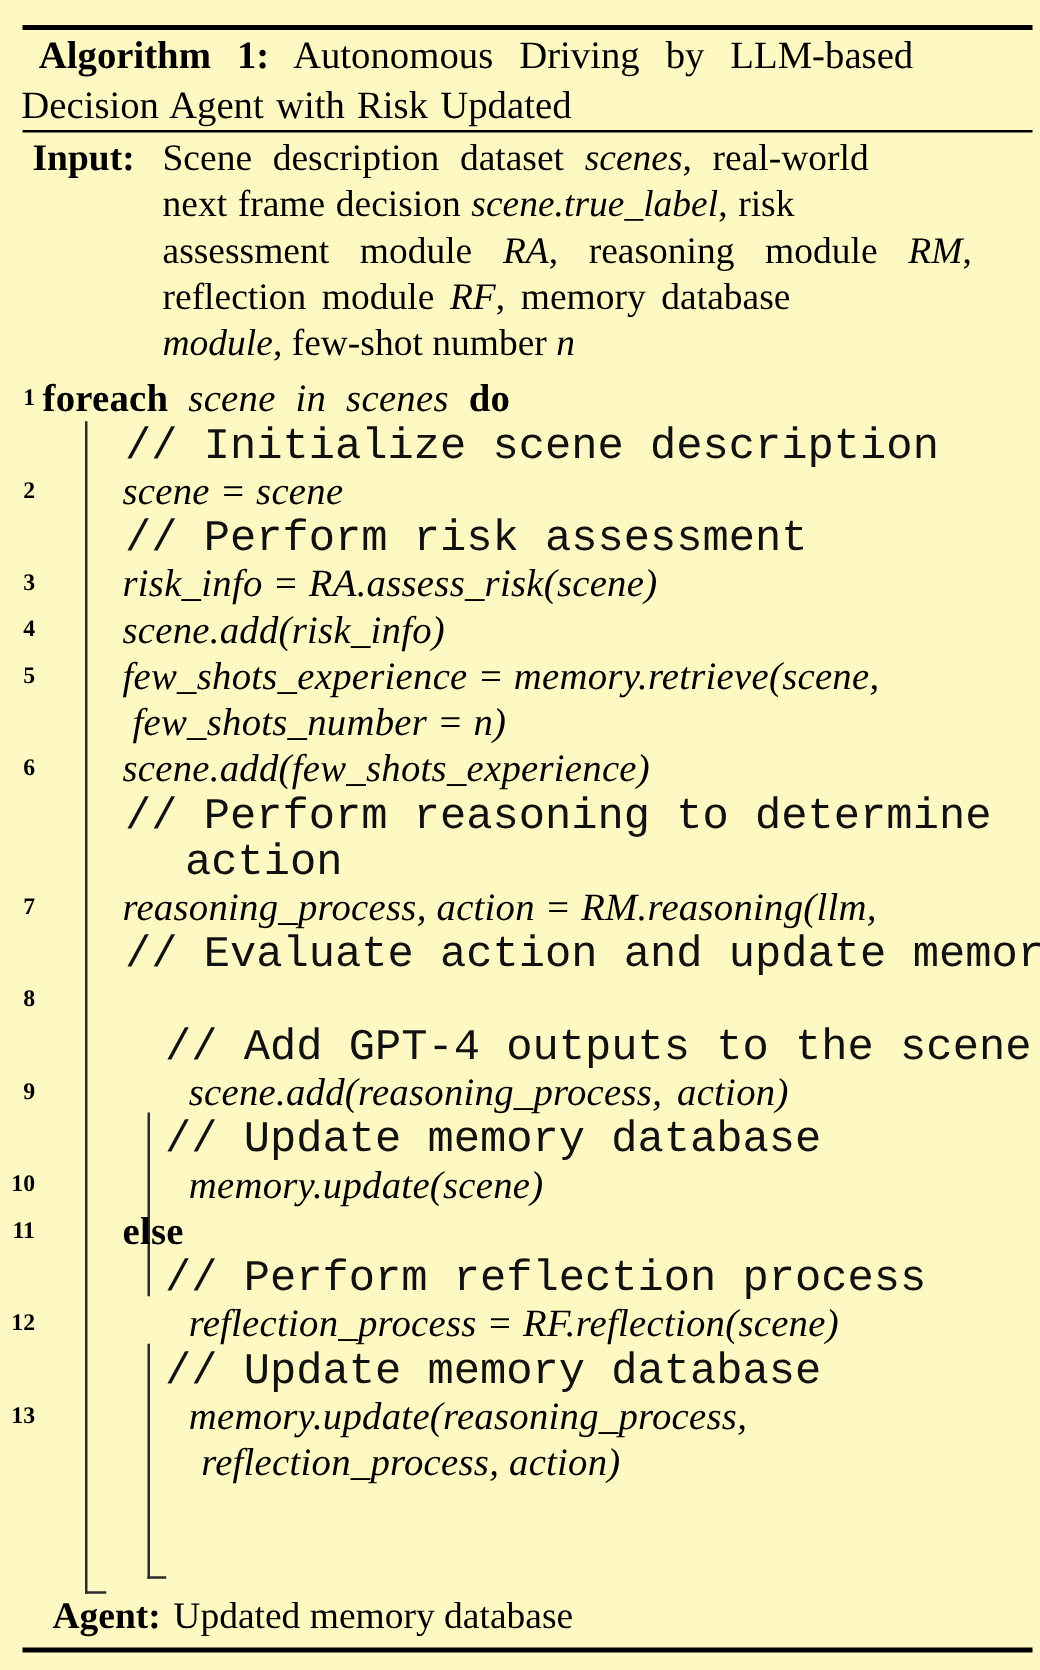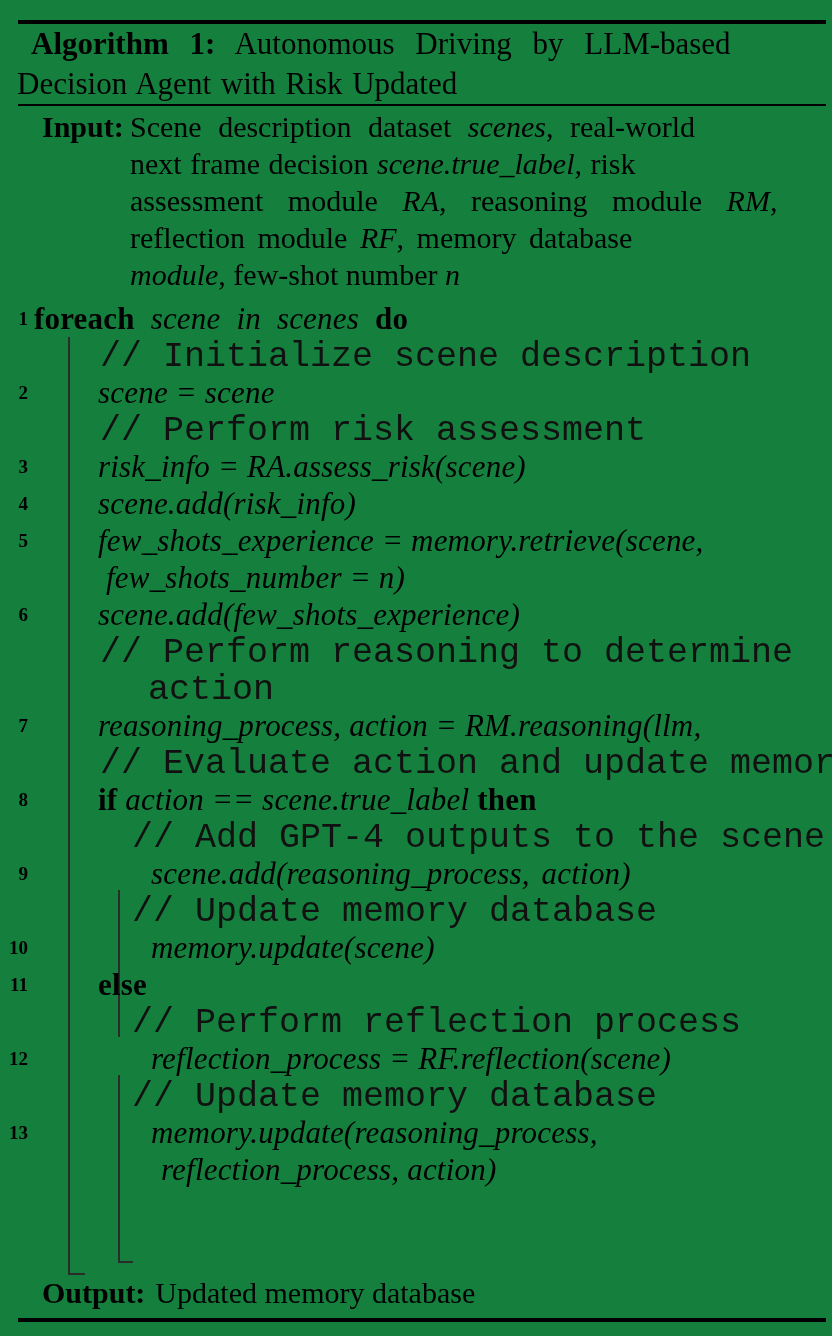--- a/index.html
+++ b/index.html
@@ -1,39 +1,39 @@
 <!DOCTYPE html>
 <html><head>
 <meta charset="utf-8">
 <style>
   html,body{margin:0;padding:0;background:#ffffff;}
   .page{
     position:relative;
     width:832px;height:1336px;
-    background:#15803d;
+    background:#fef9c3;
     color:#000;
     font-family:"Liberation Serif", serif;
     overflow:hidden;
   }
   
   .rule{background:#000;margin-left:18px;margin-right:6px;}
   .rule-top{height:4px;margin-top:20px;}
   .rule-mid{height:2px;}
   .rule-bottom{height:4px;margin-top:6px;}
 
   
   .caption{padding:0;}
   .cap-line{font-size:31px;line-height:40px;white-space:nowrap;}
   .cap-line1{padding-left:31px;word-spacing:13px;}
   .cap-line2{padding-left:17px;word-spacing:2px;}
   .cap-label{font-weight:700;}
 
   
   .in-wrap{position:relative;padding-top:2px;height:185px;}
-  .in-label{position:absolute;left:42px;top:2px;font-weight:700;font-size:30px;line-height:37px;}
+  .in-label{position:absolute;left:26px;top:2px;font-weight:700;font-size:30px;line-height:37px;}
   .in-lines{padding-left:130px;}
   .in-line{height:37px;line-height:37px;font-size:30px;white-space:nowrap;}
   .in-line:nth-child(1){word-spacing:9px;}
   .in-line:nth-child(2){word-spacing:1px;}
   .in-line:nth-child(3){word-spacing:17px;}
   .in-line:nth-child(4){word-spacing:5px;}
 
   
   .code{position:relative;margin-top:7px;height:962px;}
   .crow{position:relative;height:37px;}
@@ -151,21 +151,20 @@
         </div>
         <div class="crow">
           <span class="num">7</span>
           <span class="ct i1"><span class="seg-it">reasoning_process, action = RM.reasoning(llm,</span></span>
         </div>
         <div class="crow">
           <span class="ct ic1"><span class="seg-cm">// Evaluate action and update memory</span></span>
         </div>
         <div class="crow">
           <span class="num">8</span>
-          <span class="ct i1"><span class="seg-kw">if</span><span class="seg-it"> action == scene.true_label </span><span class="seg-kw">then</span></span>
         </div>
         <div class="crow">
           <span class="ct ic2"><span class="seg-cm">// Add GPT-4 outputs to the scene</span></span>
         </div>
         <div class="crow">
           <span class="num">9</span>
           <span class="ct i2"><span class="seg-it">scene.add(reasoning_process, action)</span></span>
         </div>
         <div class="crow">
           <span class="ct ic2"><span class="seg-cm">// Update memory database</span></span>
@@ -192,18 +191,18 @@
           <span class="num">13</span>
           <span class="ct i2"><span class="seg-it">memory.update(reasoning_process,</span></span>
         </div>
         <div class="crow">
           <span class="ct i2c"><span class="seg-it">reflection_process, action)</span></span>
         </div>
       </div>
   </div>
 
   <div class="out-row">
-    <span class="out-label">Output:</span><span>Updated memory database</span>
+    <span class="out-label">Agent:</span><span>Updated memory database</span>
   </div>
 
   <div class="rule rule-bottom"></div>
 
 </div>
 
 </body></html>

